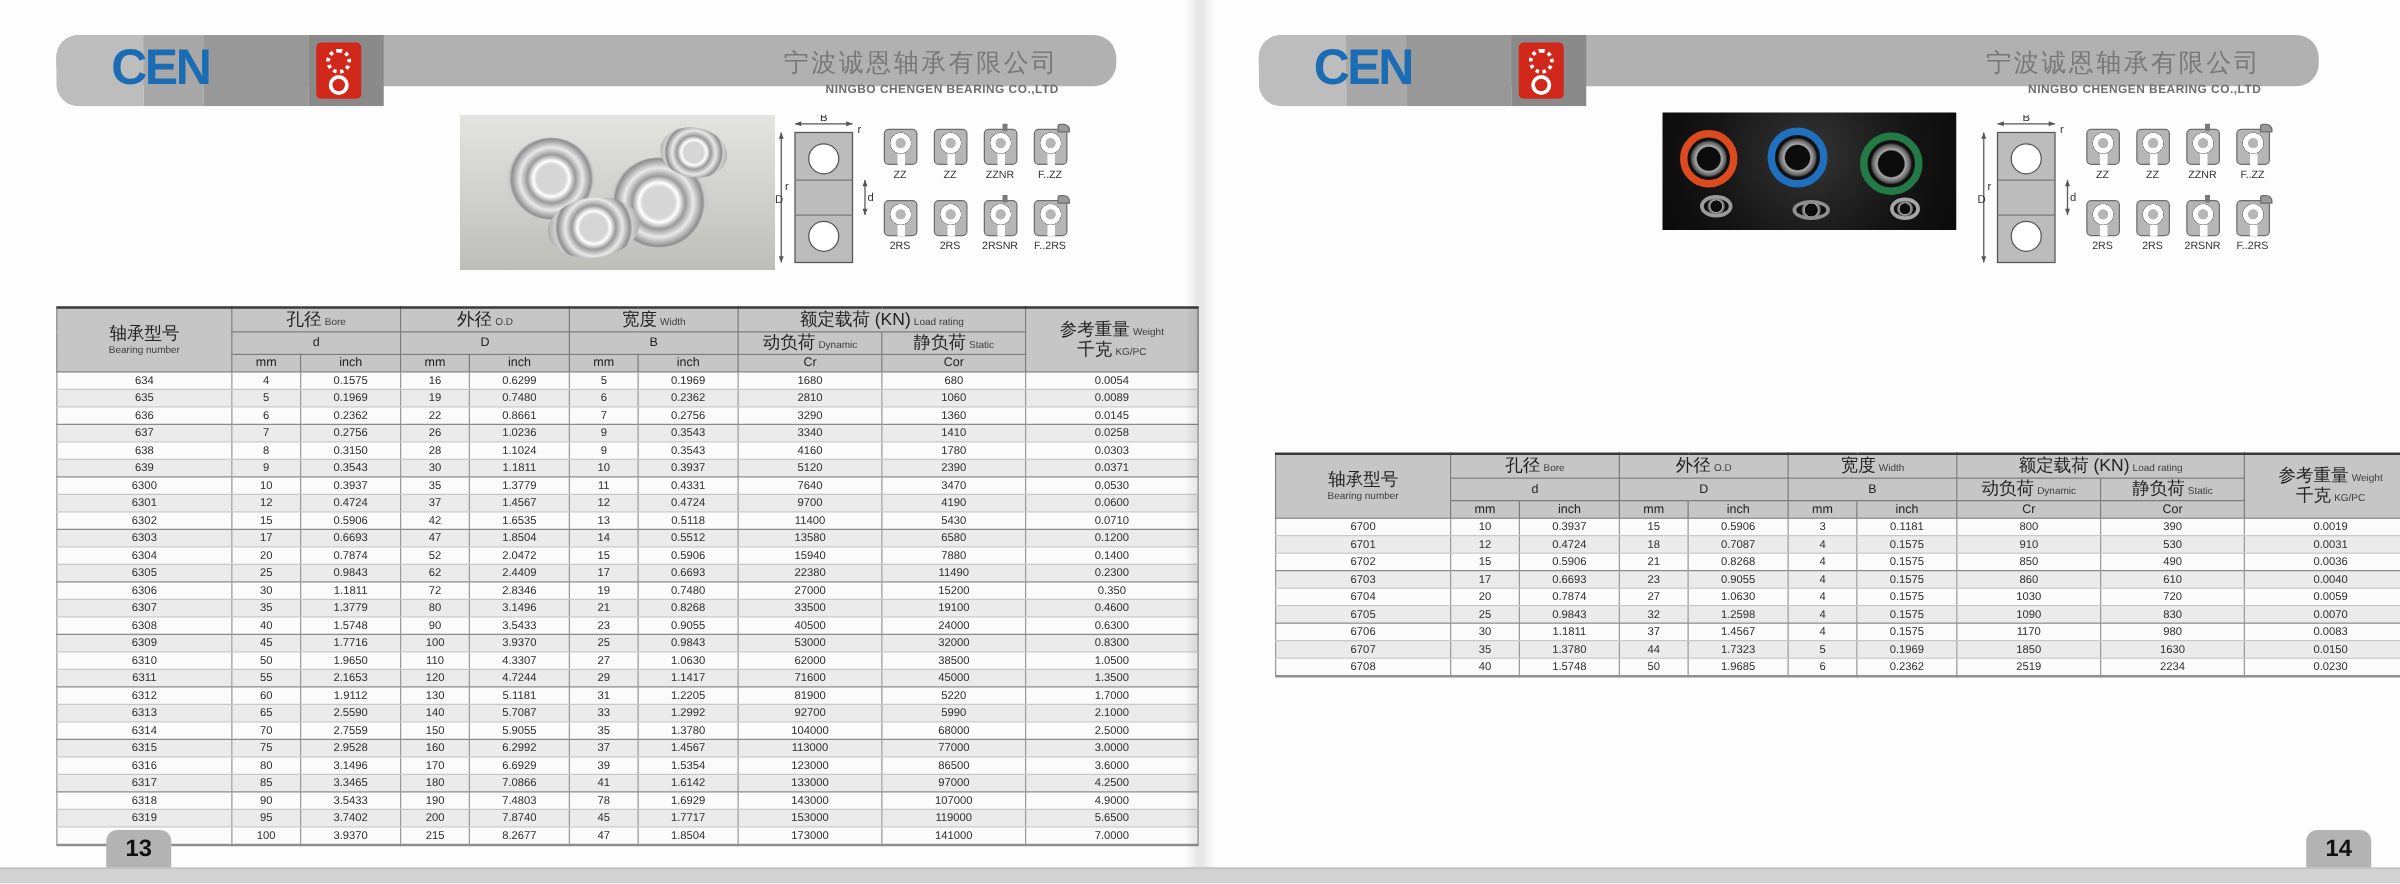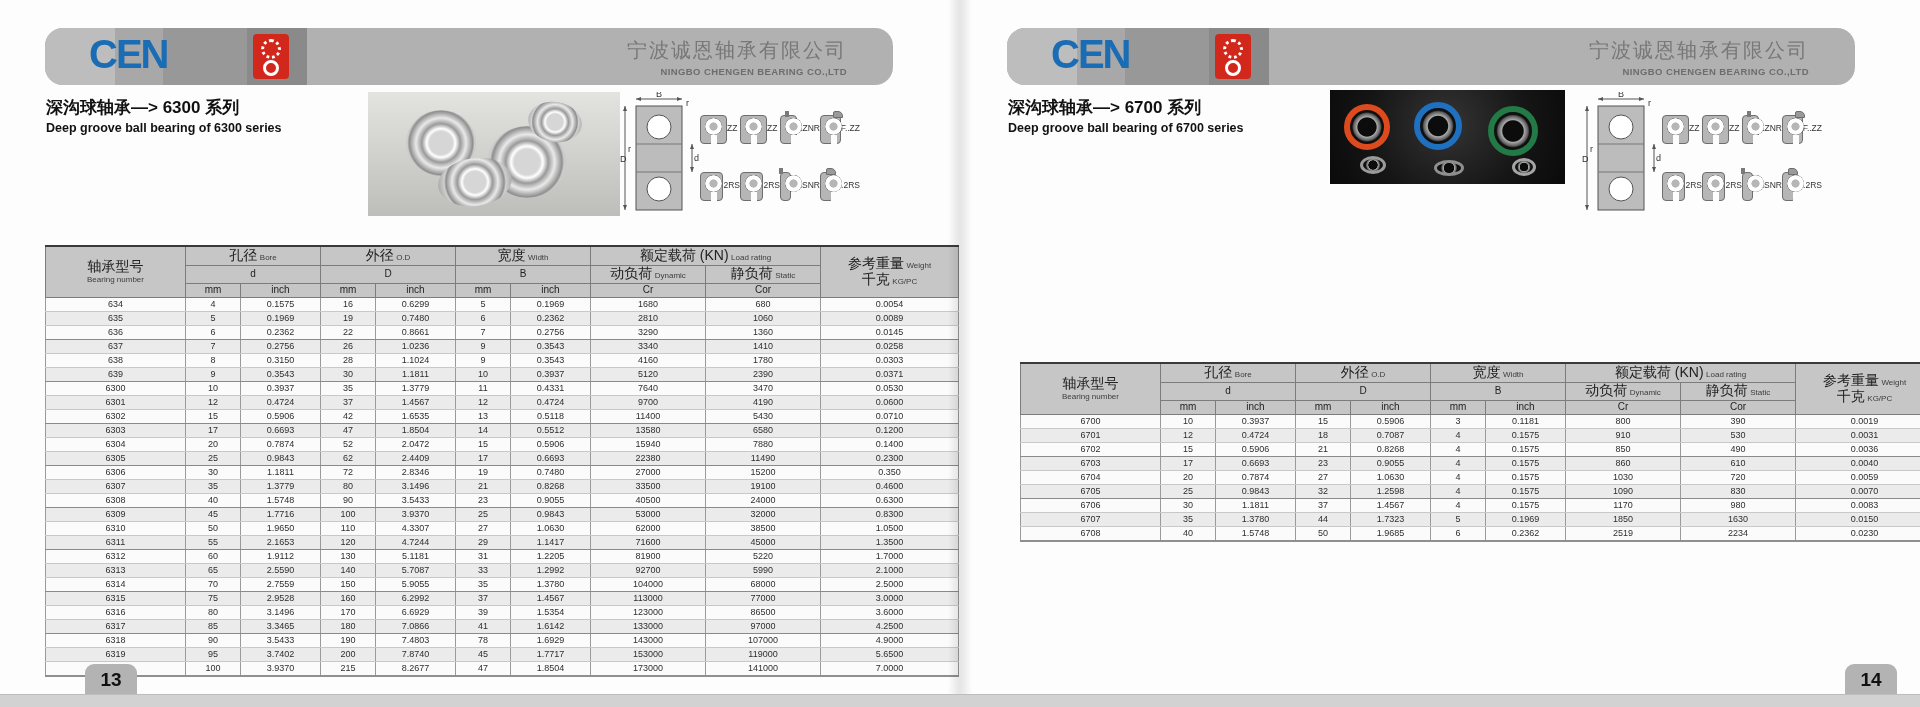--- a/index.html
+++ b/index.html
@@ -9,21 +9,21 @@
 
   .page { position:absolute; top:0; width:958px; height:695px; background:#fdfdfd; }
   .page.left  { left:0; }
   .page.right { left:962px; }
   .seam { position:absolute; top:0; left:948px; width:24px; height:695px;
           background:linear-gradient(90deg, rgba(0,0,0,0) 0%, rgba(0,0,0,0.10) 50%, rgba(0,0,0,0) 100%); }
   .bottom-strip { position:absolute; left:0; top:694px; width:1920px; height:13px;
                   background:#d2d2d2; border-top:1px solid #bdbdbd; }
 
   
-  .banner { position:absolute; left:45px; top:28px; width:848px; height:57px;
+  .banner { position:absolute; left:45px; top:28px; width:848px; height:41px;
             background:#b1b1b1; border-radius:18px; }
   .logo-zone { position:absolute; left:0; top:0; height:57px; width:300px;
                border-radius:18px 0 0 18px; overflow:hidden; display:flex; }
   .band1 { width:70px; height:100%; background:#bdbdbd; }
   .band2 { width:48px; height:100%; background:#a8a8a8; }
   .band3 { width:84px; height:100%; background:#989898; }
   .band4 { width:60px; height:100%; background:#8a8a8a; }
   .logo-text { position:absolute; left:44px; top:4px; font-size:40px; font-weight:bold;
                color:#1a6cb4; letter-spacing:-2px; }
   .logo-badge { position:absolute; left:208px; top:6px; width:36px; height:45px;
@@ -62,21 +62,21 @@
   .c-s2 { left:104px; top:70px; width:30px; height:16px; border:3px solid #8f8f8f; }
   .c-s3 { left:182px; top:68px; width:24px; height:18px; border:3px solid #a5a5a5; }
 
   
   .cross { position:absolute; left:620px; top:92px; }
   .cross svg text { font-family:"Liberation Sans",sans-serif; font-size:9px; fill:#333; }
 
   
   .icon-grid { position:absolute; left:700px; top:98px; display:grid;
                grid-template-columns:repeat(4,40px); grid-auto-rows:57px; }
-  .icon-cell { display:flex; flex-direction:row; align-items:center; }
+  .icon-cell { display:flex; flex-direction:column; align-items:center; }
   .bicon { position:relative; width:27px; height:29px; background:#b6b6b6;
            border:1px solid #6e6e6e; border-radius:4px; margin-top:5px; }
   .bicon::before { content:""; position:absolute; left:4px; top:2px; width:17px; height:17px; border-radius:50%;
                    background:radial-gradient(circle,#b6b6b6 32%,#ffffff 36% 66%,#555 70%); }
   .bicon::after { content:""; position:absolute; left:10px; bottom:-1px; width:6px; height:9px; background:#fdfdfd; }
   .bicon i { display:block; }
   .v-nr i { position:absolute; top:-5px; right:7px; width:4px; height:6px; background:#7a7a7a; }
   .v-f  i { position:absolute; top:-5px; right:-3px; width:10px; height:7px; background:#9a9a9a;
             border:1px solid #6e6e6e; border-radius:2px 5px 0 0; }
   .bicon-label { font-size:8.5px; color:#333; margin-top:2px; }
@@ -125,24 +125,20 @@
         <span class="band4"></span>
       </div>
       <span class="logo-text">CEN</span>
       <span class="logo-badge"></span>
       <div class="company">
         <div class="cn">宁波诚恩轴承有限公司</div>
         <div class="en">NINGBO CHENGEN BEARING CO.,LTD</div>
       </div>
     </div>
 
-    <div class="titleblock">
-      <div class="title-cn">深沟球轴承—&gt; 6300 系列</div>
-      <div class="title-en">Deep groove ball bearing of 6300 series</div>
-    </div>
 
     <div class="photo light">
       <span class="ring r1"></span>
       <span class="ring r2"></span>
       <span class="ring r3"></span>
       <span class="ring r4"></span>
     </div>
 
     <div class="cross">
       <svg width="80" height="132" viewBox="0 0 80 132">
@@ -626,24 +622,20 @@
         <span class="band4"></span>
       </div>
       <span class="logo-text">CEN</span>
       <span class="logo-badge"></span>
       <div class="company">
         <div class="cn">宁波诚恩轴承有限公司</div>
         <div class="en">NINGBO CHENGEN BEARING CO.,LTD</div>
       </div>
     </div>
 
-    <div class="titleblock">
-      <div class="title-cn">深沟球轴承—&gt; 6700 系列</div>
-      <div class="title-en">Deep groove ball bearing of 6700 series</div>
-    </div>
 
     <div class="photo dark">
       <span class="cring c-orange"></span>
       <span class="cring c-blue"></span>
       <span class="cring c-green"></span>
       <span class="cring c-s1"></span>
       <span class="cring c-s2"></span>
       <span class="cring c-s3"></span>
     </div>
 

